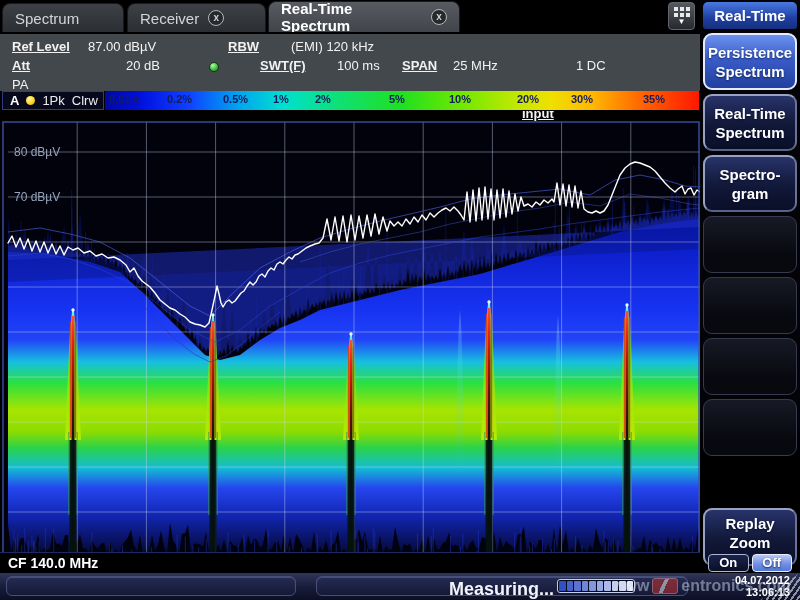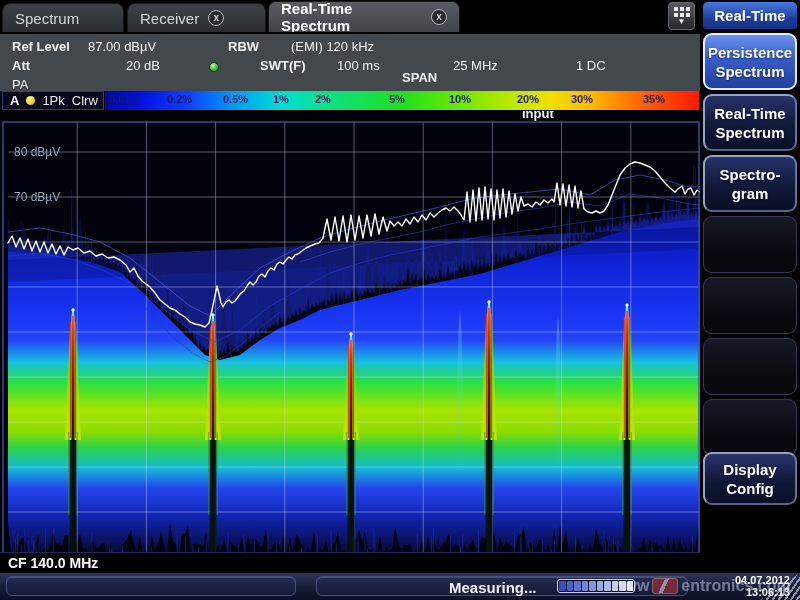--- a/index.html
+++ b/index.html
@@ -22,21 +22,21 @@
              background:linear-gradient(#565a60,#26292e); border:1px solid #63676c;
              display:flex; flex-direction:column; align-items:center; justify-content:center; gap:1px; }
   .menubtn .dots { display:grid; grid-template-columns:repeat(3,4px); gap:2px; }
   .menubtn .dots i { width:4px; height:4px; background:#e8eaec; }
   .menubtn .tri { color:#fff; font-size:8px; line-height:8px; }
 
   
   .settings { position:absolute; left:0; top:32px; width:700px; height:59px;
               background:#43484c; border-top:2px solid #000; color:#f2f2f2; font-size:13px; }
   .settings span { position:absolute; white-space:nowrap; }
-  .lbl { font-weight:bold; }
+  .lbl { font-weight:bold;text-decoration:underline; }
   .led { position:absolute; left:209px; top:28px; width:10px; height:10px; border-radius:50%;
          background:radial-gradient(circle at 35% 30%, #b8f8b0, #3fc23f 55%, #157a15);
          border:1px solid #0b3d0b; }
 
   
   .scalerow { position:absolute; left:0; top:91px; width:700px; height:20px; background:#000; }
   .legendchip { position:absolute; left:2px; top:0; width:102px; height:19px; background:#07081c;
                 border:1px solid #2e3e7e; display:flex; align-items:center; gap:7px;
                 padding-left:7px; color:#ececec; font-size:13px; }
   .legendchip .win { font-weight:bold; color:#fff; }
@@ -58,21 +58,21 @@
   .axisbar .span { position:absolute; right:8px; top:2px; }
 
   
   .statusbar { position:absolute; left:0; top:573px; width:800px; height:27px;
                background:linear-gradient(#303659,#161b38 55%,#0c0f24); }
   .seg { position:absolute; top:3px; height:20px; border-radius:6px;
          background:linear-gradient(#262c52,#141938); border:1px solid #464e7a;
          box-shadow:inset 0 1px 0 rgba(200,210,255,.22); }
   .seg1 { left:6px; width:290px; }
   .seg2 { left:316px; width:372px; }
-  .measuring { position:absolute; left:132px; top:2px; font-size:15px; font-weight:bold; color:#f2f3f8; }
+  .measuring { position:absolute; left:132px; top:2px; font-size:18px; font-weight:bold; color:#f2f3f8; }
   .progress { position:absolute; left:240px; top:2px; width:78px; height:14px;
               border:1px solid #c4cdec; border-radius:3px; background:#060a1e;
               display:flex; gap:1px; padding:1px; }
   .progress i { flex:1; border-radius:1px; }
   .datetime { position:absolute; left:700px; top:1px; width:90px; text-align:right;
               font-size:11px; font-weight:bold; color:#fff; line-height:12px; }
   .grip { position:absolute; right:0; top:0; width:44px; height:27px;
           background:repeating-linear-gradient(125deg, rgba(240,244,255,0) 0 3px,
             rgba(240,244,255,.55) 3px 5px);
           clip-path:polygon(100% 0, 100% 100%, 10% 100%); }
@@ -137,21 +137,21 @@
   <div class="settings">
     <span class="lbl" style="left:12px;top:5px;">Ref Level</span>
     <span style="left:88px;top:5px;">87.00 dBµV</span>
     <span class="lbl" style="left:228px;top:5px;">RBW</span>
     <span style="left:291px;top:5px;">(EMI) 120 kHz</span>
     <span class="lbl" style="left:12px;top:24px;">Att</span>
     <span style="left:126px;top:24px;">20 dB</span>
     <span class="led"></span>
     <span class="lbl" style="left:228px;top:24px;margin-left:32px;">SWT(F)</span>
     <span style="left:337px;top:24px;">100 ms</span>
-    <span class="lbl" style="left:402px;top:36px;">SPAN</span>
+    <span class="lbl" style="left:402px;top:24px;">SPAN</span>
     <span style="left:453px;top:24px;">25 MHz</span>
     <span class="lbl" style="left:522px;top:24px;margin-top:48px;">Input</span>
     <span style="left:576px;top:24px;">1 DC</span>
     <span style="left:12px;top:43px;">PA</span>
   </div>
 
   <div class="scalerow">
     <div class="legendchip">
       <span class="win">A</span>
       <span class="tracedot"></span>
@@ -498,17 +498,23 @@
     <div class="softkey sk-sel" style="top:33px;">Persistence
 Spectrum</div>
     <div class="softkey sk-norm" style="top:94px;">Real-Time
 Spectrum</div>
     <div class="softkey sk-norm" style="top:155px;">Spectro-
 gram</div>
     <div class="softkey sk-empty" style="top:216px;"></div>
     <div class="softkey sk-empty" style="top:277px;"></div>
     <div class="softkey sk-empty" style="top:338px;"></div>
     <div class="softkey sk-empty" style="top:399px;"></div>
-    <div class="softkey sk-norm" style="top:452px;height:53px;">Display
-Config</div>
+    <div class="softkey sk-norm sk-replay" style="top:508px;height:58px;">
+      <span>Replay
+Zoom</span>
+      <span class="togglerow">
+        <span class="tog tog-on">On</span>
+        <span class="tog tog-off-sel">Off</span>
+      </span>
+    </div>
   </div>
 
 </div>
 
 </body></html>

